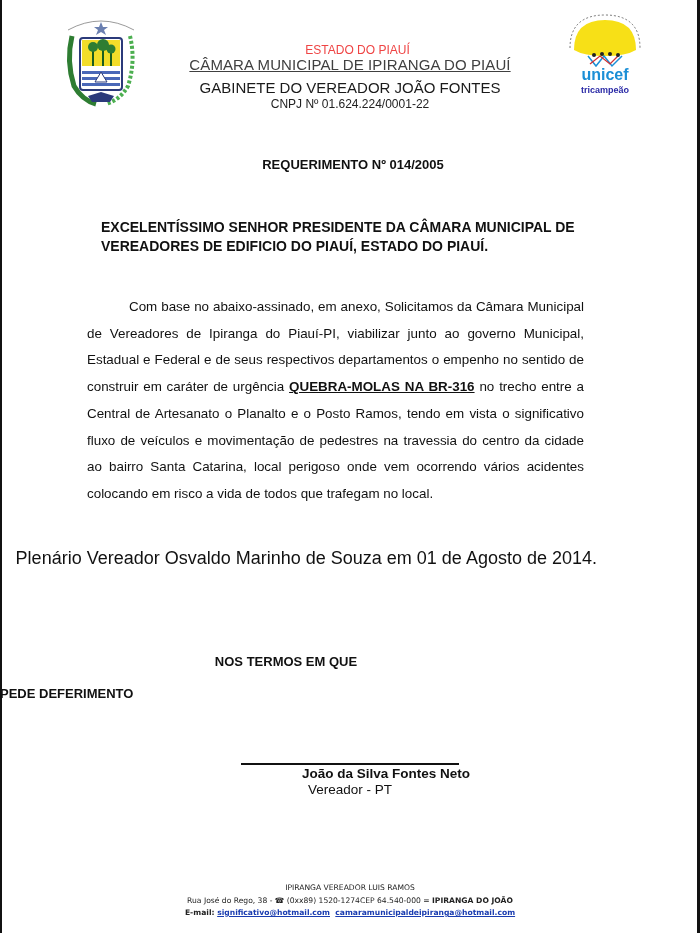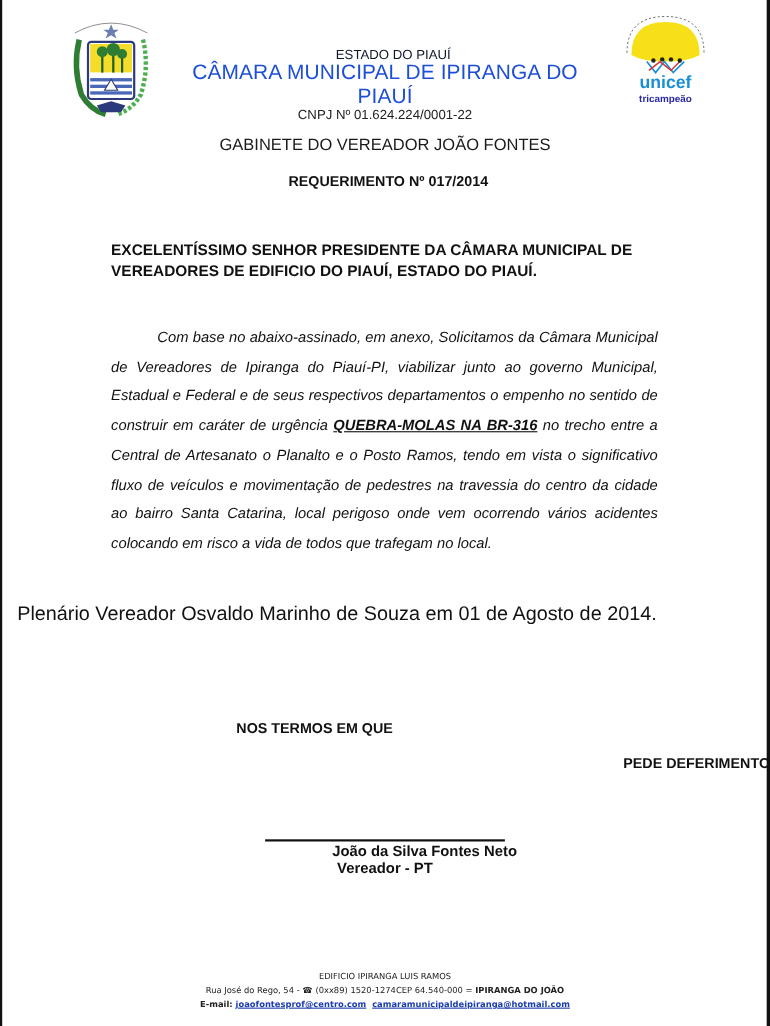--- a/index.html
+++ b/index.html
@@ -6,38 +6,38 @@
     body {
       width: 700px; height: 933px; background: #fff; position: relative; overflow: hidden;
       font-family: "Liberation Sans", sans-serif; color: #111;
     }
     .edge-left { position: absolute; left: 0; top: 0; width: 2px; height: 933px; background: #111; }
     .edge-right { position: absolute; right: 0; top: 0; width: 3px; height: 933px; background: #111; }
 
     
     .crest { position: absolute; left: 62px; top: 16px; width: 78px; height: 92px; }
     .unicef { position: absolute; left: 560px; top: 12px; width: 90px; height: 86px; }
-    .hdr-state { position: absolute; left: 0; width: 700px; top: 43px; text-align: center; font-size: 12px; color: #0f172a; padding-left: 15px; box-sizing: border-box; }
-    .hdr-chamber { position: absolute; left: 150px; top: 56px; width: 400px; text-align: center; font-size: 19px; color: #1d4ed8; letter-spacing: 0.1px; }
-    .hdr-cabinet { position: absolute; left: 150px; top: 79px; width: 400px; text-align: center; font-size: 15px; color: #1a1a1a; margin-top: 44px; }
+    .hdr-state { position: absolute; left: 0; width: 700px; top: 43px; text-align: center; font-size: 12px; color: #ef4444; padding-left: 15px; box-sizing: border-box; }
+    .hdr-chamber { position: absolute; left: 150px; top: 56px; width: 400px; text-align: center; font-size: 15px; text-decoration: underline; color: #404040; letter-spacing: 0.1px; }
+    .hdr-cabinet { position: absolute; left: 150px; top: 79px; width: 400px; text-align: center; font-size: 15px; color: #1a1a1a; }
     .hdr-cnpj { position: absolute; left: 150px; top: 97px; width: 400px; text-align: center; font-size: 12px; color: #222; }
 
     .title { position: absolute; left: 0; width: 700px; top: 157px; text-align: center; font-size: 13px; font-weight: bold; padding-left: 6px; box-sizing: border-box; }
     .address { position: absolute; left: 101px; top: 218px; width: 500px; font-size: 14px; font-weight: bold; line-height: 19px; }
 
-    .body-para { position: absolute; left: 101px; top: 294px; width: 497px; font-size: 13.4px; line-height: 26.7px; text-align: justify; text-indent: 42px; font-style: italic; }
+    .body-para { position: absolute; left: 87px; top: 294px; width: 497px; font-size: 13.4px; line-height: 26.7px; text-align: justify; text-indent: 42px; }
     .body-para .hl { font-weight: bold; text-decoration: underline; }
     .closing-place { position: absolute; left: 0; width: 597px; top: 548px; text-align: right; font-size: 18px; }
 
     .terms1 { position: absolute; left: 0; width: 572px; top: 654px; text-align: center; font-size: 13px; font-weight: bold; }
-    .terms2 { position: absolute; left: 0; width: 700px; top: 686px; text-align: right; font-size: 13px; font-weight: bold; }
+    .terms2 { position: absolute; left: 0; width: 700px; top: 686px; text-align: left; font-size: 13px; font-weight: bold; }
 
     .sig-line { position: absolute; left: 241px; top: 763px; width: 218px; height: 2px; background: #111; }
     .sig-name { position: absolute; left: 0; width: 700px; top: 766px; text-align: center; font-size: 13.5px; font-weight: bold; margin-left: 36px; }
-    .sig-role { position: absolute; left: 0; width: 700px; top: 782px; text-align: center; font-size: 13.5px; font-weight: bold; }
+    .sig-role { position: absolute; left: 0; width: 700px; top: 782px; text-align: center; font-size: 13.5px; font-weight: normal; }
 
     .foot { position: absolute; left: 0; width: 700px; text-align: center; font-family: "DejaVu Sans", sans-serif; font-size: 7.6px; color: #222; }
     .foot1 { top: 883px; }
     .foot2 { top: 896px; }
     .foot3 { top: 908px; font-weight: bold; }
     .foot a { color: #1a3cb0; text-decoration: underline; }
     .foot .b { font-weight: bold; }
   </style>
 </head>
 <body>
@@ -77,29 +77,29 @@
     <circle cx="58" cy="43" r="2" fill="#222"></circle>
   <text x="45" y="68" text-anchor="middle" font-family="Liberation Sans, sans-serif" font-weight="bold" font-size="16" fill="#1b8fd6">unicef</text>
   <text x="45" y="81" text-anchor="middle" font-family="Liberation Sans, sans-serif" font-weight="bold" font-size="9" fill="#2a2aa6">tricampeão</text>
 </svg>
 
 <div class="hdr-state">ESTADO DO PIAUÍ</div>
 <div class="hdr-chamber">CÂMARA MUNICIPAL DE IPIRANGA DO PIAUÍ</div>
 <div class="hdr-cabinet">GABINETE DO VEREADOR JOÃO FONTES</div>
 <div class="hdr-cnpj">CNPJ Nº 01.624.224/0001-22</div>
 
-<div class="title">REQUERIMENTO Nº 017/2014</div>
+<div class="title">REQUERIMENTO Nº 014/2005</div>
 <div class="address">EXCELENTÍSSIMO SENHOR PRESIDENTE DA CÂMARA MUNICIPAL DE VEREADORES DE EDIFICIO DO PIAUÍ, ESTADO DO PIAUÍ.</div>
 
 <div class="body-para"><span>Com base no abaixo-assinado, em anexo, Solicitamos da Câmara Municipal de Vereadores de Ipiranga do Piauí-PI, viabilizar junto ao governo Municipal, Estadual e Federal  e de seus respectivos departamentos o empenho no sentido de construir em caráter de urgência </span><span class="hl">QUEBRA-MOLAS NA BR-316</span><span> no trecho entre a Central de Artesanato o Planalto e o Posto Ramos, tendo em vista o significativo fluxo de veículos e movimentação de pedestres na travessia do centro da cidade ao bairro Santa Catarina, local perigoso onde vem ocorrendo vários acidentes colocando em risco a vida de todos que trafegam no local.</span></div>
 
 <div class="closing-place">Plenário Vereador Osvaldo Marinho de Souza em 01 de Agosto de 2014.</div>
 
 <div class="terms1">NOS TERMOS EM QUE</div>
 <div class="terms2">PEDE DEFERIMENTO</div>
 
 <div class="sig-line"></div>
 <div class="sig-name">João da Silva Fontes Neto</div>
 <div class="sig-role">Vereador - PT</div>
 
-<div class="foot foot1">EDIFICIO IPIRANGA LUIS RAMOS</div>
-<div class="foot foot2"><span>Rua José do Rego, 54 - </span><span>☎</span><span> (0xx89) 1520-1274CEP 64.540-000  =  </span><span class="b">IPIRANGA DO JOÃO</span></div>
-<div class="foot foot3"><span>E-mail: </span><a>joaofontesprof@centro.com</a>&nbsp;&nbsp;<a>camaramunicipaldeipiranga@hotmail.com</a></div>
+<div class="foot foot1">IPIRANGA VEREADOR LUIS RAMOS</div>
+<div class="foot foot2"><span>Rua José do Rego, 38 - </span><span>☎</span><span> (0xx89) 1520-1274CEP 64.540-000  =  </span><span class="b">IPIRANGA DO JOÃO</span></div>
+<div class="foot foot3"><span>E-mail: </span><a>significativo@hotmail.com</a>&nbsp;&nbsp;<a>camaramunicipaldeipiranga@hotmail.com</a></div>
 
 </body></html>

